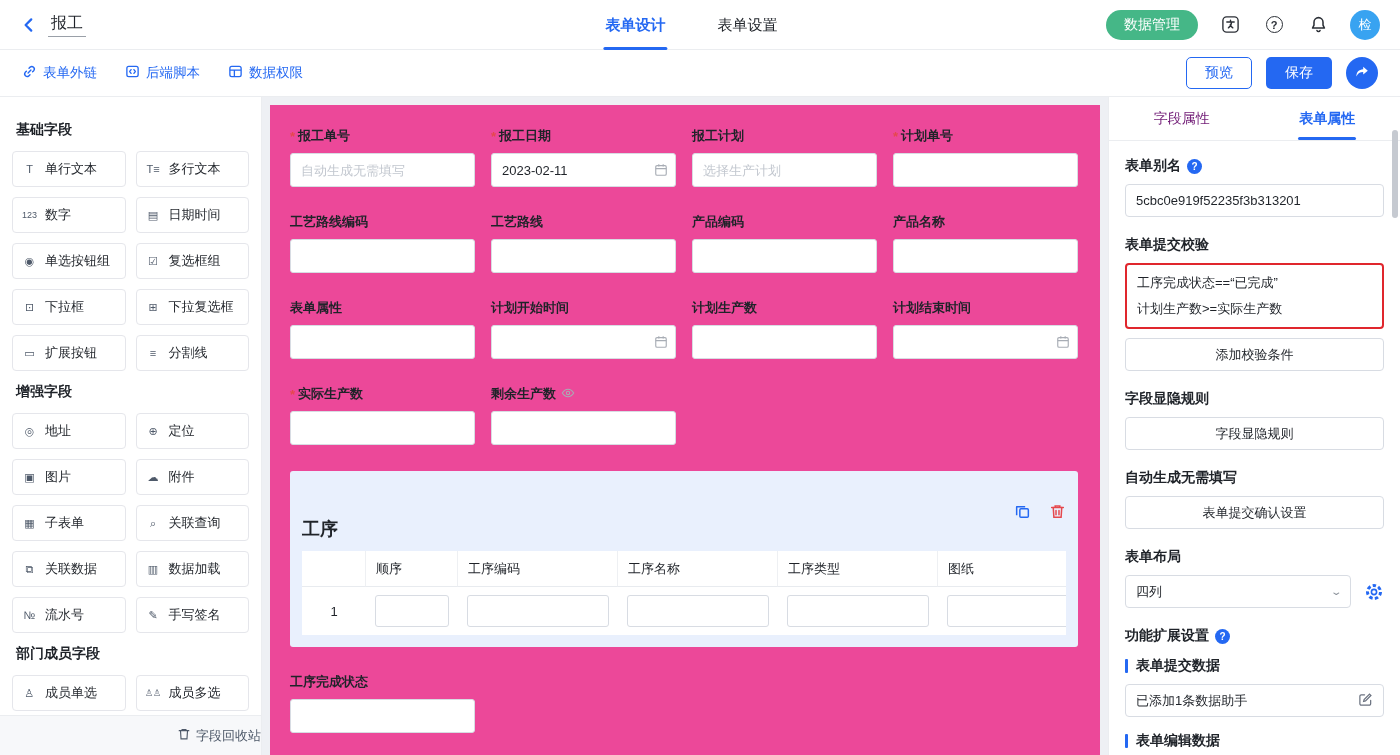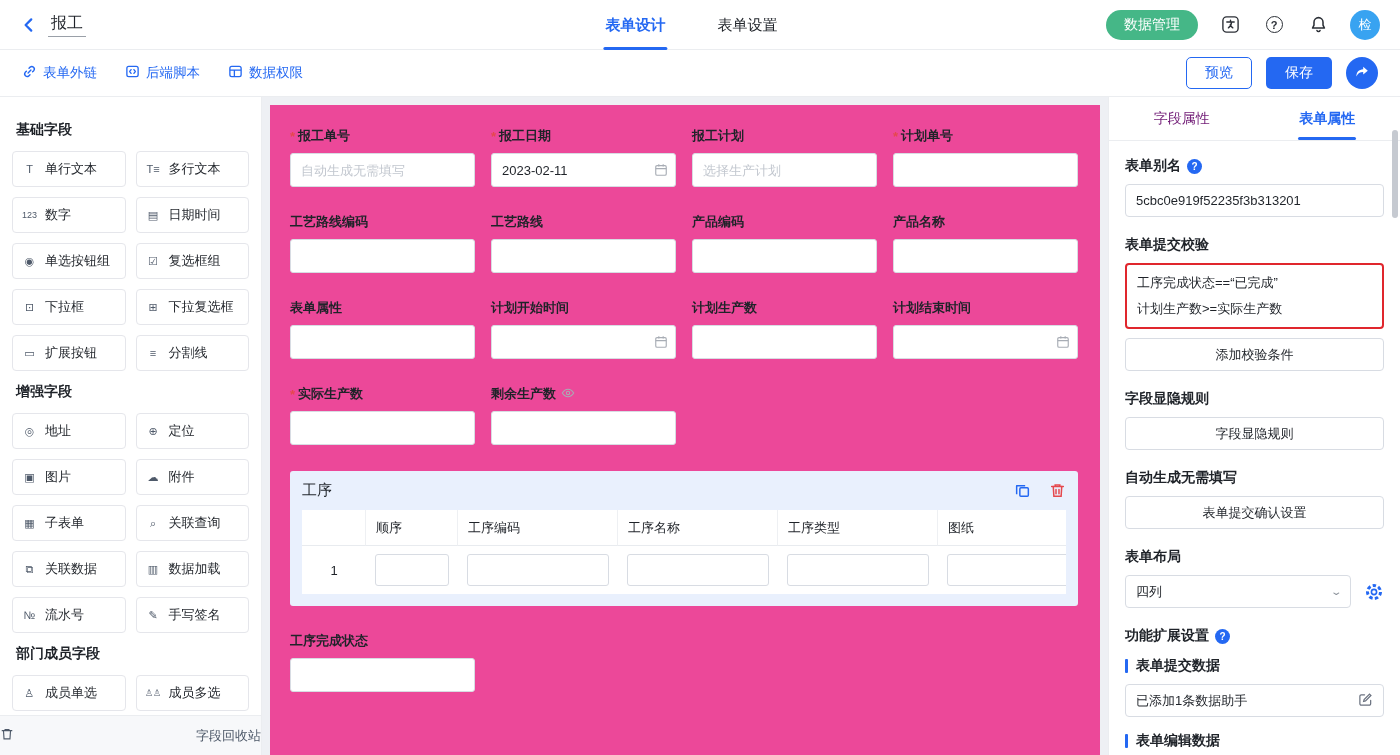--- a/index.html
+++ b/index.html
@@ -32,37 +32,37 @@
 
   
   .content { display:flex; height:658px; }
 
   
   .sidebar { width:262px; border-right:1px solid #ebedf0; position:relative; padding:12px 12px 40px; overflow:hidden; background:#fff; flex:0 0 262px; }
   .sb-title { font-size:14px; font-weight:700; margin:12px 0 12px 4px; }
   .sb-grid { display:grid; grid-template-columns:1fr 1fr; gap:10px; }
   .sb-item { height:36px; border:1px solid #e5e6eb; border-radius:4px; display:flex; align-items:center; padding:0 8px; gap:7px; font-size:13px; cursor:grab; background:#fff; white-space:nowrap; overflow:hidden; }
   .sb-icon { color:#4e5969; font-size:11px; min-width:17px; text-align:center; flex:0 0 auto; }
-  .sb-recycle { position:absolute; bottom:0; left:0; right:0; height:40px; background:#f7f8fa; border-top:1px solid #ebedf0; display:flex; align-items:center; justify-content:space-between; gap:5px; color:#4e5969; font-size:13px; cursor:pointer; }
+  .sb-recycle { position:absolute; bottom:0; left:0; right:0; height:40px; background:#f7f8fa; border-top:1px solid #ebedf0; display:flex; align-items:center; justify-content:flex-end; gap:5px; color:#4e5969; font-size:13px; cursor:pointer; }
 
   
   .canvas { flex:1; background:#eef0f4; padding:8px 8px 0; overflow:hidden; }
   .form-area { background:#ec4899; height:100%; padding:22px 20px; overflow:hidden; }
   .fields-grid { display:grid; grid-template-columns:repeat(4,185px); column-gap:16px; row-gap:26px; }
   .field-label { font-size:13px; font-weight:600; margin-bottom:8px; display:flex; align-items:center; gap:5px; }
   .field.required .field-label::before { content:"*"; color:#e5484d; font-weight:600; margin-right:-2px; }
   .input-wrap { position:relative; height:34px; }
   .input-wrap input { width:100%; height:100%; border:1px solid #d8dce3; border-radius:3px; padding:0 10px; font-size:13px; color:#1f2329; background:#fff; outline:none; }
   .input-wrap input::placeholder { color:#c2c7cf; }
   .suffix-icon { position:absolute; right:8px; top:50%; transform:translateY(-50%); display:flex; pointer-events:none; }
 
   
   .subform { grid-column:1 / -1; background:#e9f0fd; border-radius:3px; padding:10px 12px 12px; overflow:hidden; }
   .subform-head { display:flex; align-items:center; }
-  .subform-title { font-weight:400; font-size:15px; }
+  .subform-title { font-weight:700; font-size:18px;margin-top:36px; }
   .subform-actions { margin-left:auto; display:flex; gap:18px; align-items:center; }
   .sf-action { cursor:pointer; display:flex; }
   .sf-table { margin-top:10px; background:#fff; overflow:hidden; width:100%; }
   .sf-row { display:flex; width:830px; }
   .sf-hcell { height:36px; display:flex; align-items:center; padding:0 10px; font-size:13px; color:#1f2329; border-right:1px solid #eef0f3; border-bottom:1px solid #e8ebef; flex:0 0 auto; }
   .sf-bcell { height:48px; display:flex; align-items:center; padding:0 9px; flex:0 0 auto; }
   .sf-bcell input { width:100%; height:32px; border:1px solid #d8dce3; border-radius:3px; background:#fff; outline:none; padding:0 8px; font-size:13px; }
   .c0 { width:64px; justify-content:center; }
   .c1 { width:92px; }
   .c2 { width:160px; }

